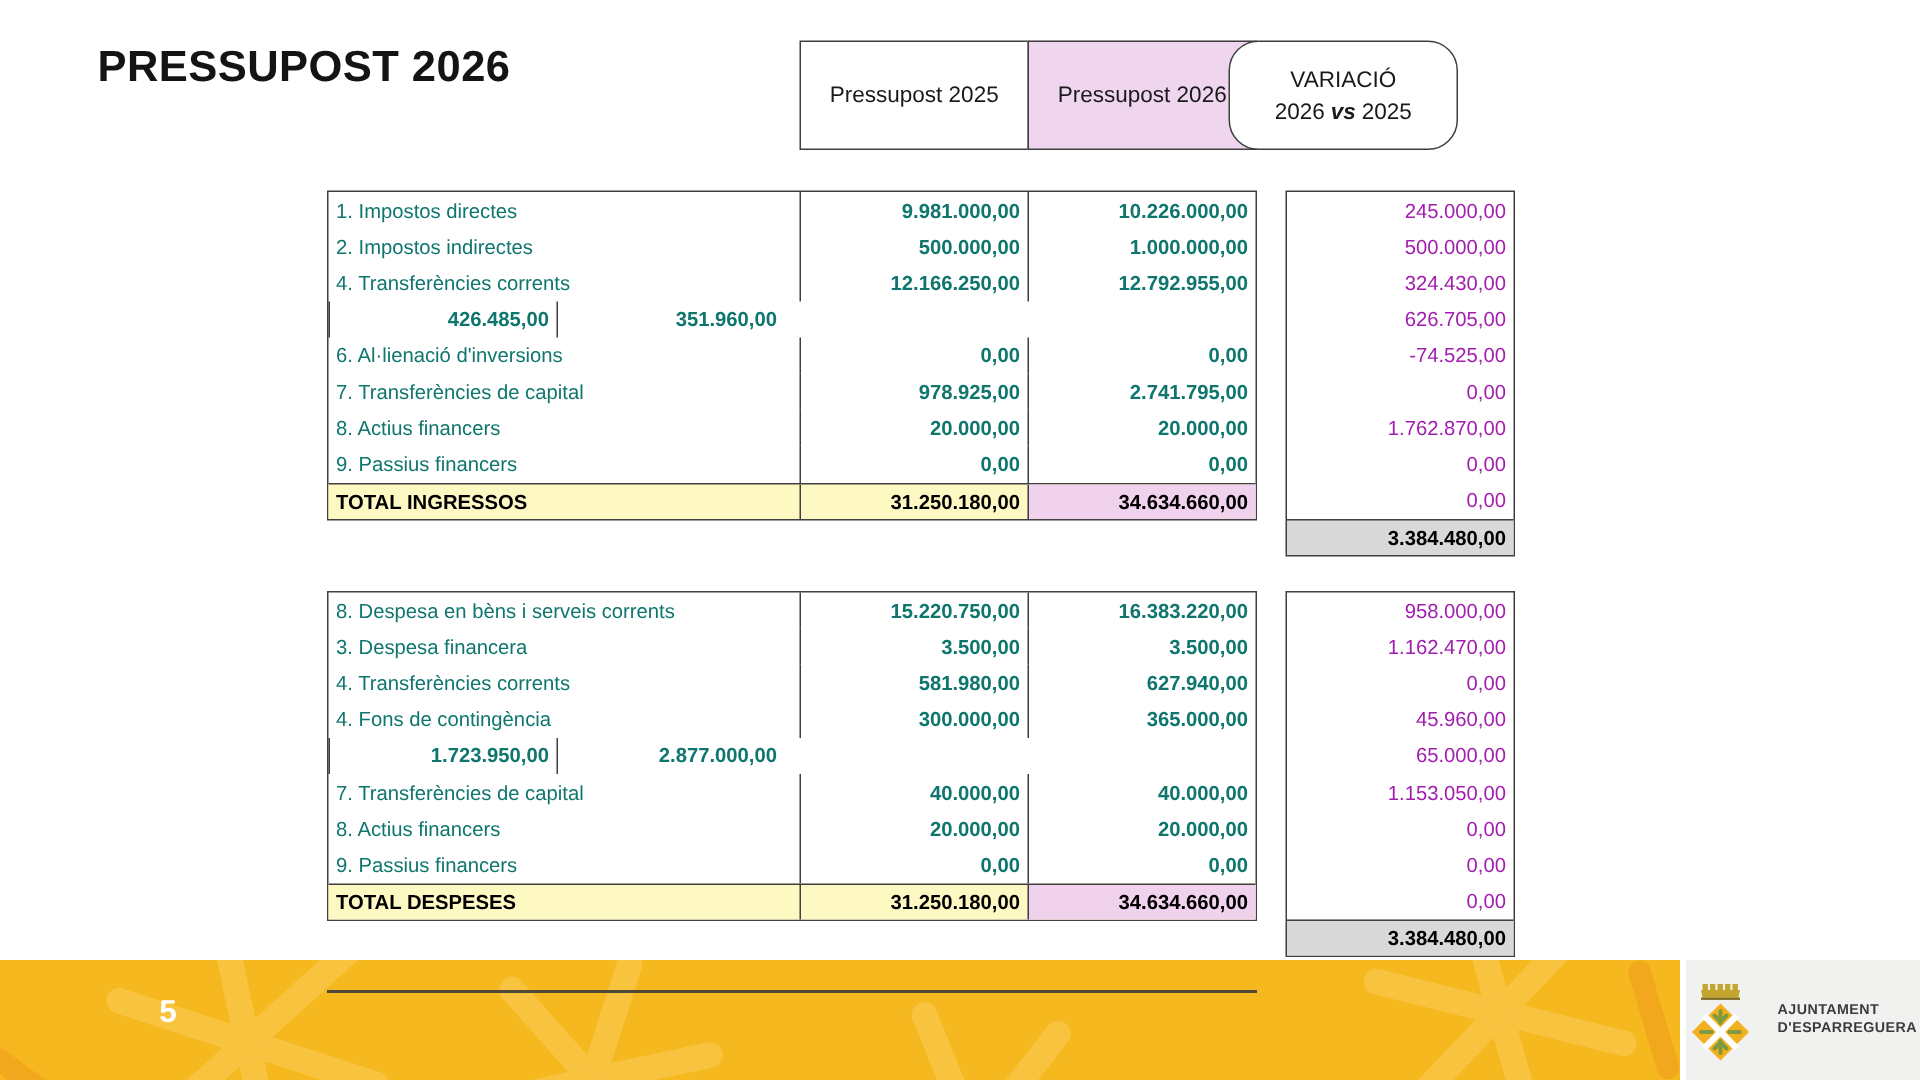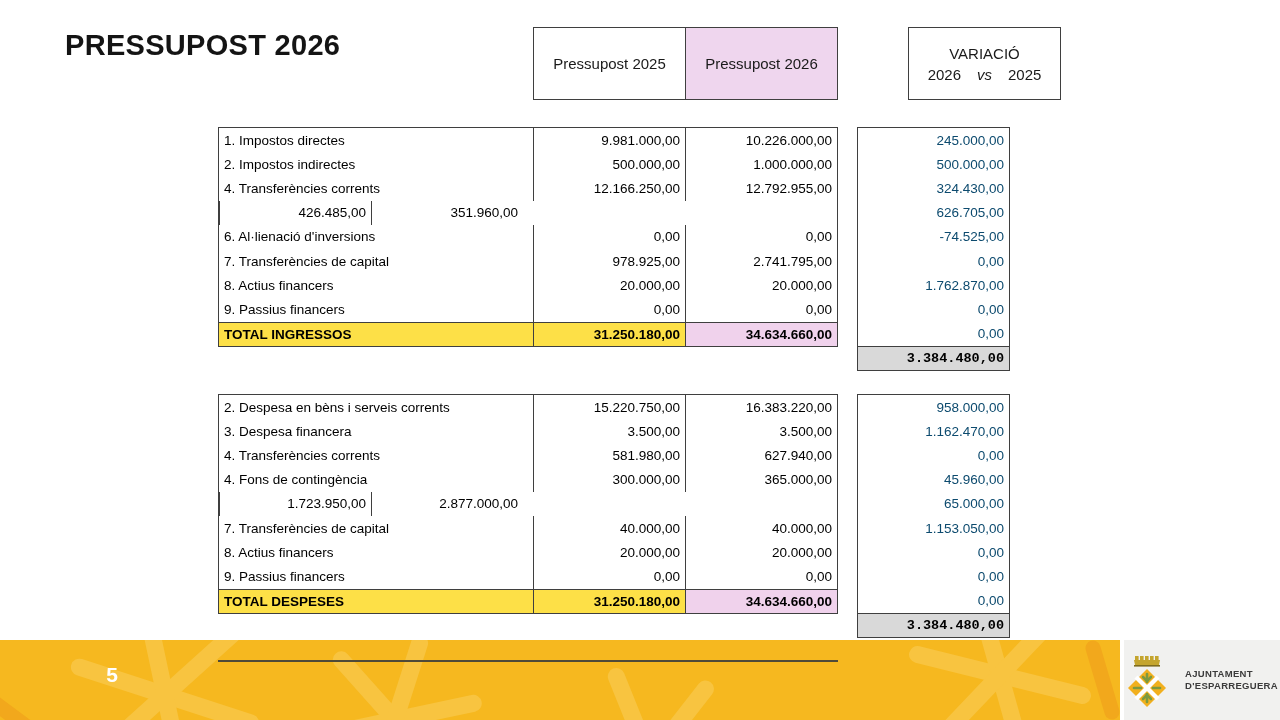--- a/index.html
+++ b/index.html
@@ -14,49 +14,49 @@
   }
   
   .hbox {
     position:absolute; top:27px; height:73px; border:1px solid #3f3f3f;
     background:#fff; display:flex; flex-direction:column; align-items:center;
     justify-content:center; text-align:center; font-size:15px; color:#1a1a1a;
     line-height:1.4;
   }
   .hbox.h2025 { left:533px; width:153px; }
   .hbox.h2026 { left:685px; width:153px; background:#EFD6EE; }
-  .hbox.hvar  { left:908px; width:153px; }
-  .hvar .vs { font-style:italic; margin:0 16px; }
+  .hbox.hvar  { left:819px; width:153px;border-radius:20px; }
+  .hvar .vs { font-style:italic; margin:0 4px;font-weight:bold; }
   
   .tbl {
     position:absolute; left:218px; width:620px; border:1px solid #3f3f3f;
     background:#fff;
   }
   .tbl1 { top:127px; } .tbl2 { top:394px; }
   .trow { display:flex; height:24.2px; }
   .c {
     display:flex; align-items:center; padding:0 5px; font-size:13.5px;
-    color:#000000; white-space:nowrap; overflow:hidden;
+    color:#0f766e; white-space:nowrap; overflow:hidden;
   }
   .c.label { width:314px; }
-  .c.num { width:152px; justify-content:flex-end; border-left:1px solid #3f3f3f; }
-  .trow.total { background:#fde047; border-top:1px solid #3f3f3f; height:24.2px; }
+  .c.num { width:152px; justify-content:flex-end; border-left:1px solid #3f3f3f;font-weight:bold; }
+  .trow.total { background:#fef9c3; border-top:1px solid #3f3f3f; height:24.2px; }
   .trow.total .c { color:#000; font-weight:700; }
   .trow.total .c.pink { background:#F0D2EC;text-align:center; }
   
   .varbox {
     position:absolute; left:857px; width:153px; border:1px solid #3f3f3f;
     background:#fff;
   }
   .var1 { top:127px; } .var2 { top:394px; }
   .vrow {
     height:24.2px; display:flex; align-items:center; justify-content:flex-end;
-    padding:0 5px; font-size:13.5px; color:#0c4a6e;
-  }
-  .vrow.total { background:#D9D9D9; border-top:1px solid #3f3f3f; font-weight:700; color:#000;font-family:Liberation Mono, monospace; }
+    padding:0 5px; font-size:13.5px; color:#a21caf;
+  }
+  .vrow.total { background:#D9D9D9; border-top:1px solid #3f3f3f; font-weight:700; color:#000; }
   
   .footer-band {
     position:absolute; left:0; top:640px; width:1120px; height:80px;
     background:#F6B81F; overflow:hidden;
   }
   .footer-line {
     position:absolute; left:218px; top:660px; width:620px; height:1.5px;
     background:#4f4a38; z-index:3;
   }
   .page-number {
@@ -145,21 +145,21 @@
       <div class="vrow">-74.525,00</div>
       <div class="vrow">0,00</div>
       <div class="vrow">1.762.870,00</div>
       <div class="vrow">0,00</div>
       <div class="vrow">0,00</div>
       <div class="vrow total">3.384.480,00</div>
     </div>
 
   <div class="tbl tbl2">
       <div class="trow">
-        <div class="c label">2. Despesa en bèns i serveis corrents</div>
+        <div class="c label">8. Despesa en bèns i serveis corrents</div>
         <div class="c num">15.220.750,00</div>
         <div class="c num">16.383.220,00</div>
       </div>
       <div class="trow">
         <div class="c label">3. Despesa financera</div>
         <div class="c num">3.500,00</div>
         <div class="c num">3.500,00</div>
       </div>
       <div class="trow">
         <div class="c label">4. Transferències corrents</div>

